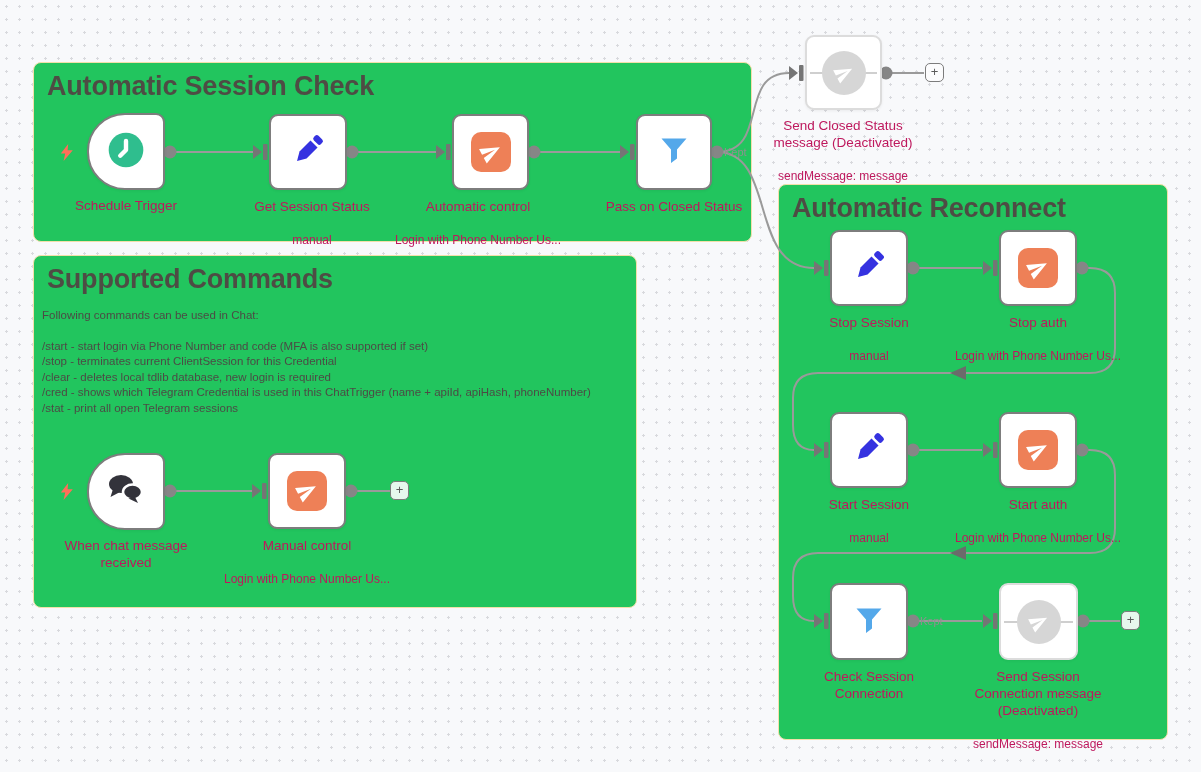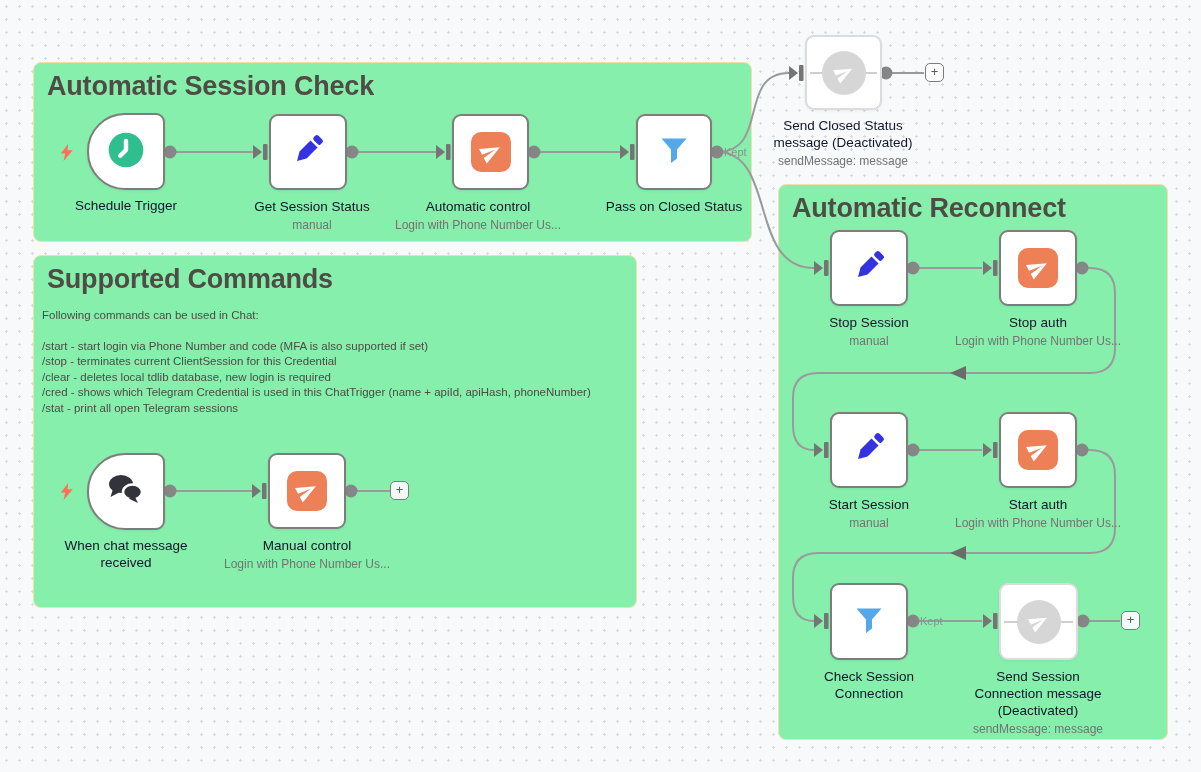--- a/index.html
+++ b/index.html
@@ -4,43 +4,43 @@
 <style>
   html,body{margin:0;padding:0;}
   body{
     width:1201px;height:772px;overflow:hidden;position:relative;
     font-family:"Liberation Sans", sans-serif;
     background-color:#f8f9fb;
     background-image:radial-gradient(circle,#d8d9dd 1.1px,transparent 1.1px);
     background-size:13px 13px;
   }
   .canvas{position:absolute;inset:0;}
-  .sticky{position:absolute;background:#86efac;border:1px solid #f2e0a9;border-radius:8px;box-sizing:border-box;z-index:1;}
+  .sticky{position:absolute;background:#22c55e;border:1px solid #f2e0a9;border-radius:8px;box-sizing:border-box;z-index:1;}
   .sticky .title{font-size:27px;font-weight:700;color:#4e4c44;padding:8px 12px 0 13px;letter-spacing:-.2px;line-height:31px;}
   .sticky .body{padding:0 12px 0 8px;margin-top:13px;font-size:11.5px;color:#4c4b45;line-height:15.5px;}
   .sticky .body .intro{margin-bottom:15px;}
   svg.wires{position:absolute;left:0;top:0;z-index:2;}
   .wire{stroke:#9a9a9a;stroke-width:2;fill:none;}
   .outport{fill:#868686;}
   .inport{fill:#757575;}
   .midarrow{fill:#6b6b6b;}
   .node-wrap{position:absolute;z-index:3;}
   .node-box{
     position:absolute;background:#fff;border:2px solid #7d7d7d;border-radius:9px;
     box-sizing:border-box;display:flex;align-items:center;justify-content:center;
     box-shadow:0 1px 3px rgba(0,0,0,.06);
   }
   .node-box.trigger{border-radius:38px 9px 9px 38px;}
   .node-box.deactivated{border-color:#dcdcdc;}
   .passline{position:absolute;left:3px;right:3px;top:50%;height:2px;margin-top:-1px;background:#cfcfcf;}
   .tg-box{width:40px;height:40px;border-radius:10px;background:#ee8057;display:flex;align-items:center;justify-content:center;position:relative;}
   .tg-gray{width:44px;height:44px;border-radius:50%;background:#d6d6d6;display:flex;align-items:center;justify-content:center;position:relative;}
   .node-label{position:absolute;width:220px;text-align:center;}
-  .node-label .label{font-size:13.5px;font-weight:500;color:#0f172a;line-height:17px;max-width:150px;margin:0 auto;}
-  .node-label .sub{font-size:12px;color:#737373;margin-top:3px;line-height:14px;}
+  .node-label .label{font-size:13.5px;font-weight:500;color:#be185d;line-height:17px;max-width:150px;margin:0 auto;}
+  .node-label .sub{font-size:12px;color:#be185d;margin-top:18px;line-height:14px;}
   .plus{
     position:absolute;width:19px;height:19px;box-sizing:border-box;border:1.6px solid #7c7c7c;border-radius:5px;
     background:rgba(252,252,253,.9);color:#5a5a5a;font-size:13px;line-height:15px;text-align:center;z-index:3;
   }
   .kept{position:absolute;font-size:11px;color:#8f8f8f;z-index:3;line-height:12px;}
   .bolt{position:absolute;z-index:3;}
 </style>
 </head>
 <body>
 

